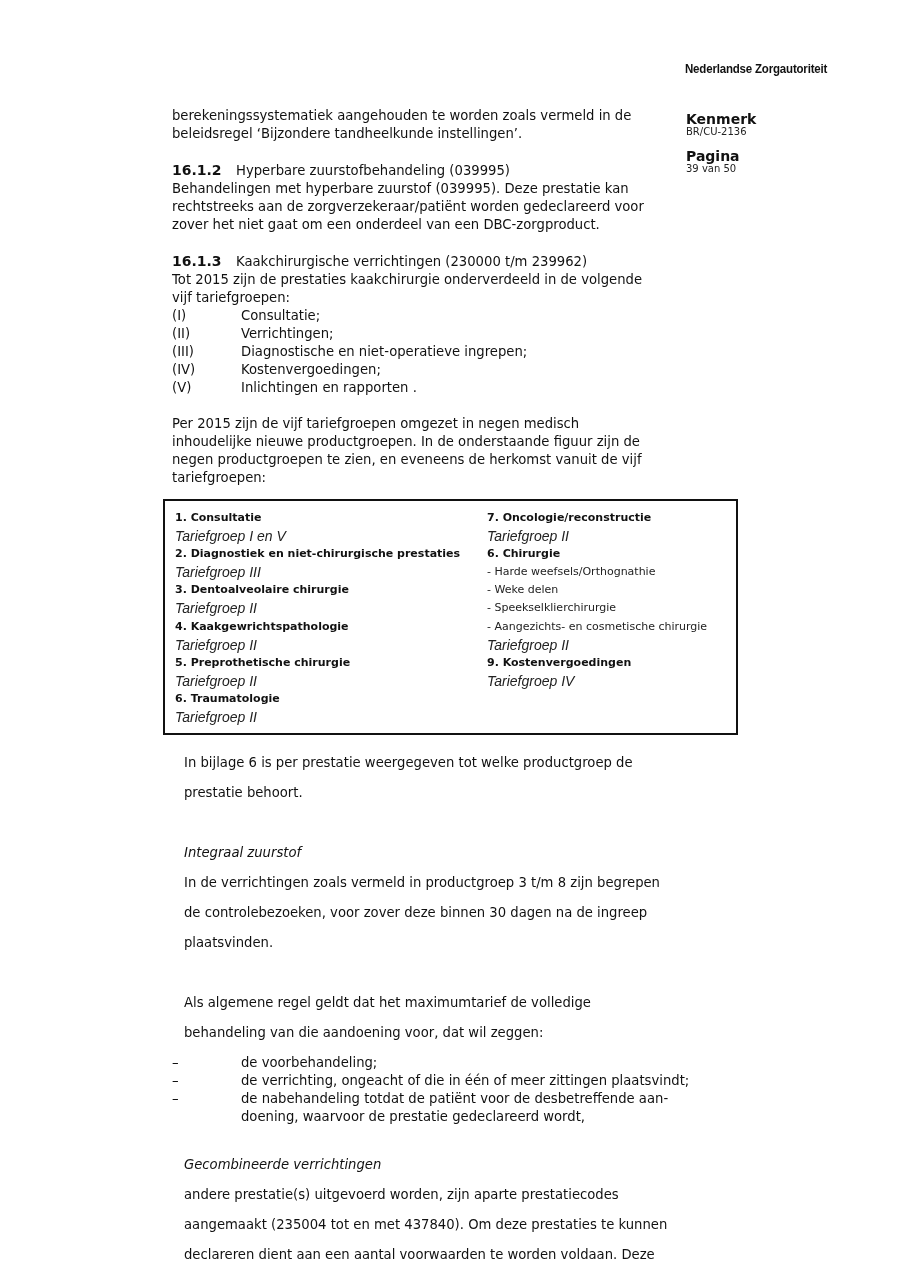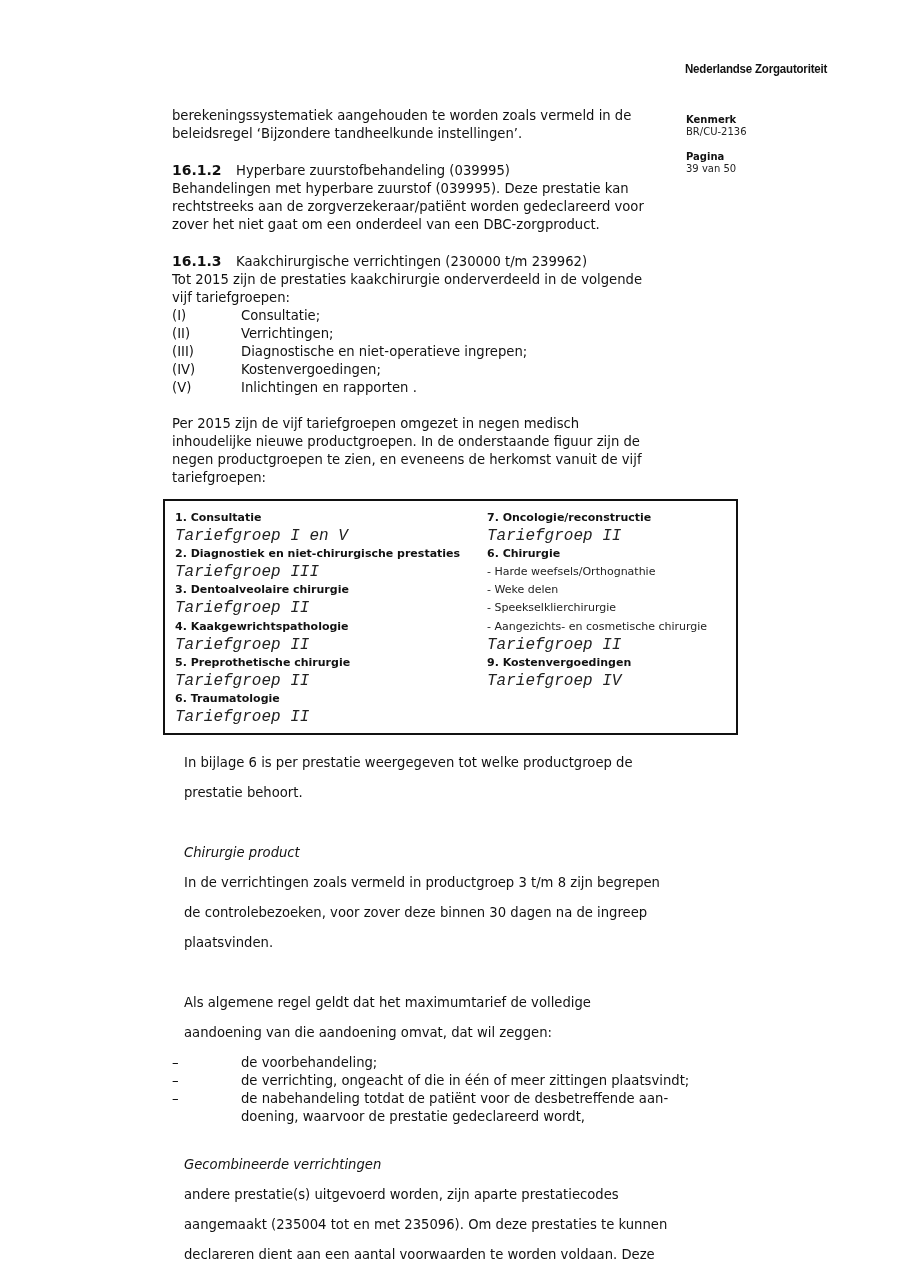--- a/index.html
+++ b/index.html
@@ -1,40 +1,40 @@
 <!DOCTYPE html>
 <html><head>
 <meta charset="utf-8">
 <style>
   html, body { margin: 0; padding: 0; background: #ffffff; }
   body { width: 900px; height: 1273px; position: relative; overflow: hidden;
          font-family: "DejaVu Sans", sans-serif; color: #111; }
   .org { position: absolute; left: 685px; top: 62px; font-family: "Liberation Sans", sans-serif;
          font-weight: bold; font-size: 12.5px; letter-spacing: -0.2px; color: #111; transform: scaleX(0.92); transform-origin: left; }
   .meta { position: absolute; left: 686px; font-size: 11px; }
-  .meta .lbl { font-weight: bold; font-size: 10px; display: block; line-height: 11px; }
+  .meta .lbl { font-weight: bold; font-size: 14px; display: block; line-height: 11px; }
   .meta .val { display: block; font-size: 10px; line-height: 14px; color: #222; }
   .main { position: absolute; left: 172px; top: 107px; width: 500px;
           font-size: 13.2px; line-height: 18px; }
   .main p { margin: 0; }
   .gap { height: 18px; }
   .h3 { white-space: nowrap; }
   .h3 .num { font-weight: bold; font-size: 14px; display: inline-block; width: 64px; }
   .roman { display: flex; }
   .roman .r { width: 69px; flex: none; }
   .dash { display: flex; }
   .dash .d { width: 69px; flex: none; }
   .italic { font-style: italic; }
   .box { position: absolute; left: 163px; top: 499px; width: 571px; height: 232px;
          border: 2px solid #111; box-sizing: content-box; }
   .col { position: absolute; top: 8px; font-size: 11px; line-height: 18.1px; }
   .col.left { left: 10px; }
   .col.right { left: 322px; }
   .col .t { font-weight: bold; white-space: nowrap; }
-  .col .s { font-style: italic; font-family: Liberation Mono, monospace; font-size: 16px; color: #222; white-space: nowrap; }
+  .col .s { font-style: italic; font-family: Liberation Sans, sans-serif; font-size: 14px; color: #222; white-space: nowrap; }
   .col .b { white-space: nowrap; color: #222; }
   .below { position: absolute; left: 172px; top: 742px; width: 520px;
            font-size: 13.2px; line-height: 18px; }
   .below p { margin: 12px; }
 </style>
 </head>
 <body>
 
 <div class="org">Nederlandse Zorgautoriteit</div>
 
@@ -118,38 +118,38 @@
     <div class="s">Tariefgroep II</div>
     <div class="t">9. Kostenvergoedingen</div>
     <div class="s">Tariefgroep IV</div>
   </div>
 </div>
 
 <div class="below">
   <p>In bijlage 6 is per prestatie weergegeven tot welke productgroep de</p>
   <p>prestatie behoort.</p>
   <div class="gap"></div>
-  <p class="italic">Chirurgie product</p>
+  <p class="italic">Integraal zuurstof</p>
   <p>In de verrichtingen zoals vermeld in productgroep 3 t/m 8 zijn begrepen</p>
   <p>de controlebezoeken, voor zover deze binnen 30 dagen na de ingreep</p>
   <p>plaatsvinden.</p>
   <div class="gap"></div>
   <p>Als algemene regel geldt dat het maximumtarief de volledige</p>
-  <p>aandoening van die aandoening omvat, dat wil zeggen:</p>
+  <p>behandeling van die aandoening voor, dat wil zeggen:</p>
   <div class="dash">
       <span class="d">–</span>
       <span>de voorbehandeling;</span>
     </div>
   <div class="dash">
       <span class="d">–</span>
       <span>de verrichting, ongeacht of die in één of meer zittingen plaatsvindt;</span>
     </div>
   <div class="dash">
       <span class="d">–</span>
       <span><span>de nabehandeling totdat de patiënt voor de desbetreffende aan-</span><br><span>doening, waarvoor de prestatie gedeclareerd wordt,</span><br></span>
     </div>
   <div class="gap"></div>
   <p class="italic">Gecombineerde verrichtingen</p>
   <p>andere prestatie(s) uitgevoerd worden, zijn aparte prestatiecodes</p>
-  <p>aangemaakt (235004 tot en met 235096). Om deze prestaties te kunnen</p>
+  <p>aangemaakt (235004 tot en met 437840). Om deze prestaties te kunnen</p>
   <p>declareren dient aan een aantal voorwaarden te worden voldaan. Deze</p>
   <p>zijn opgenomen in de regeling medisch specialistische zorg.</p>
 </div>
 
 </body></html>

